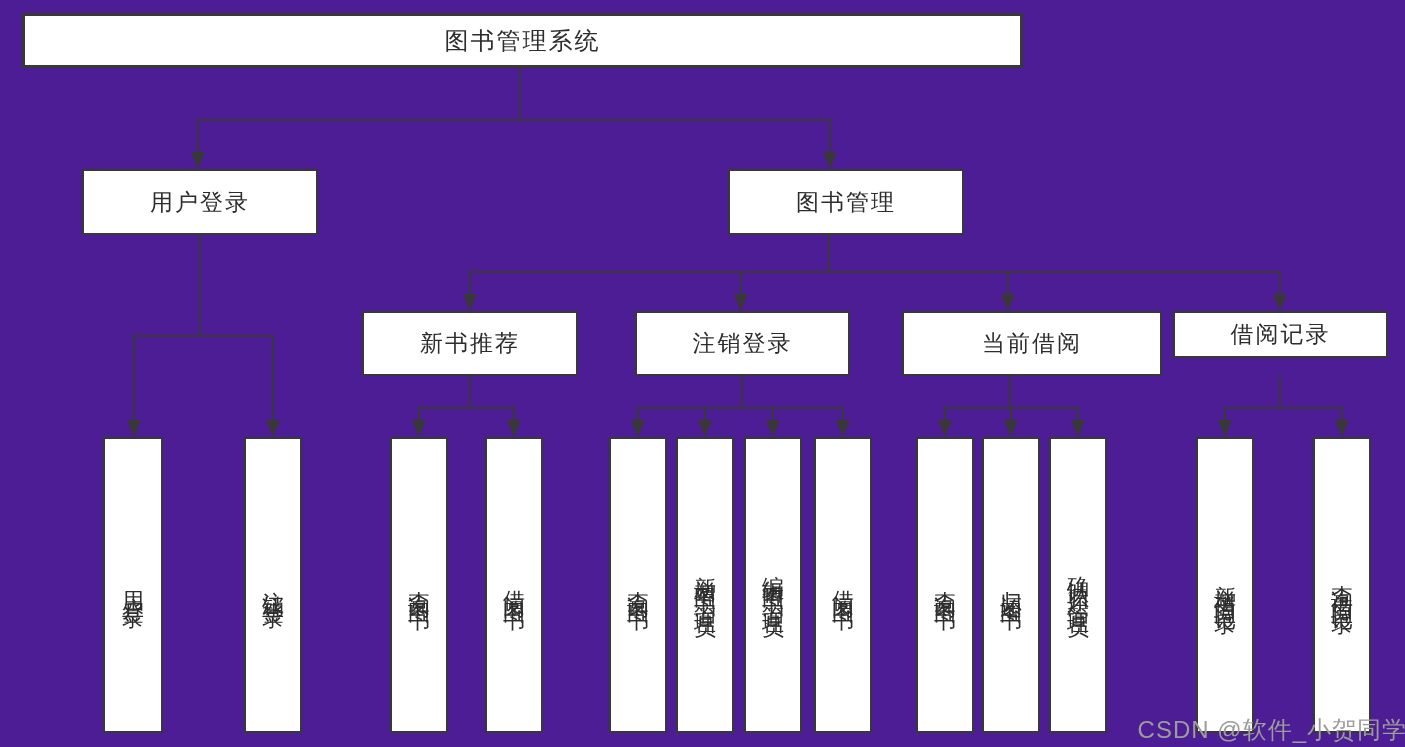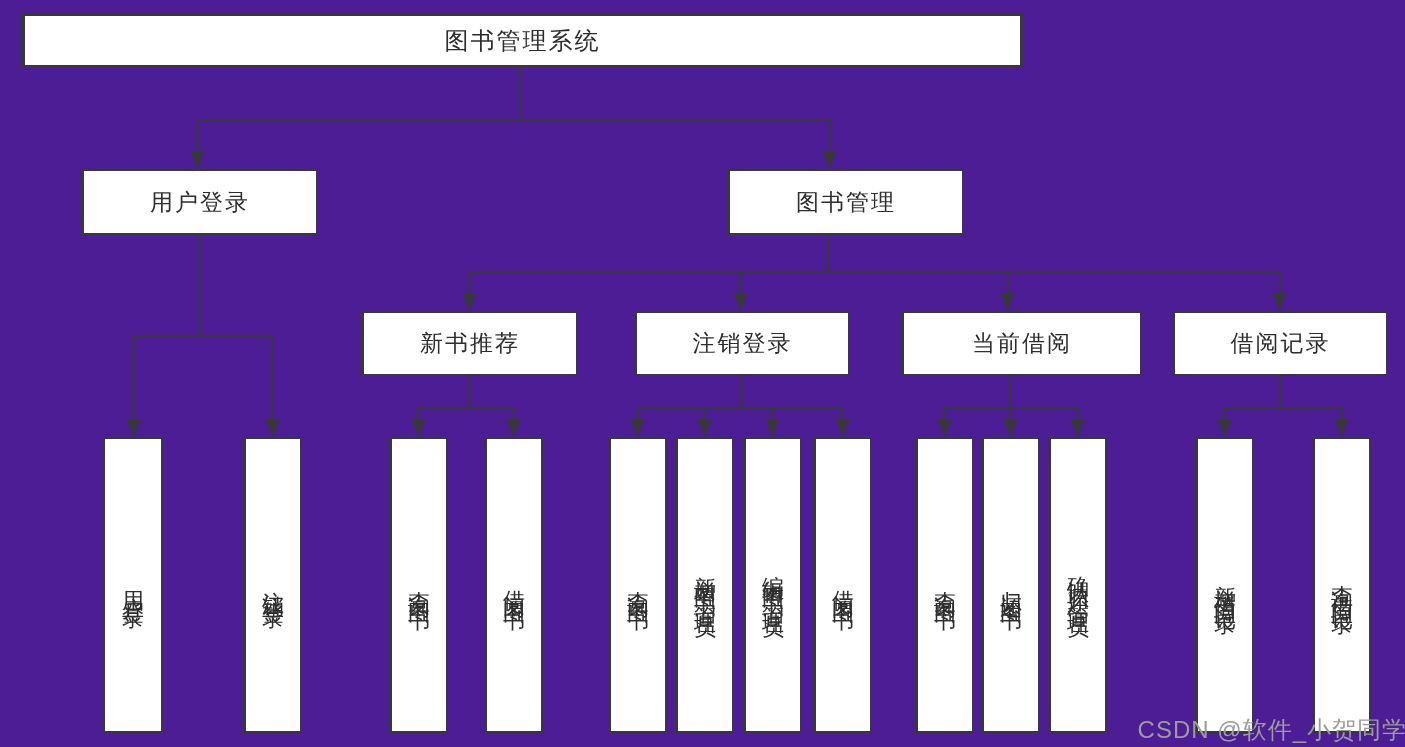--- a/index.html
+++ b/index.html
@@ -52,22 +52,22 @@
 
 <div id="stage">
 
   <div class="node root" style="left:22px;top:13px;width:1001px;height:55px;">图书管理系统</div>
 
   <div class="node lvl" style="left:82px;top:169px;width:236px;height:66px;">用户登录</div>
   <div class="node lvl" style="left:712px;top:169px;width:236px;height:66px;margin-left:16px;">图书管理</div>
 
   <div class="node lvl" style="left:362px;top:311px;width:216px;height:65px;">新书推荐</div>
   <div class="node lvl" style="left:635px;top:311px;width:215px;height:65px;">注销登录</div>
-  <div class="node lvl" style="left:902px;top:311px;width:240px;height:65px;">当前借阅</div>
-  <div class="node lvl" style="left:1173px;top:311px;width:215px;height:65px;">借阅记录</div>
+  <div class="node lvl" style="left:902px;top:311px;width:260px;height:65px;">当前借阅</div>
+  <div class="node lvl" style="left:1173px;top:311px;width:215px;height:47px;">借阅记录</div>
 
   <div class="node leaf" style="left:103px;top:437px;width:60px;height:296px;">用户登录</div>
   <div class="node leaf" style="left:244px;top:437px;width:58px;height:296px;">注销登录</div>
 
   <div class="node leaf" style="left:390px;top:437px;width:58px;height:296px;">查询图书</div>
   <div class="node leaf" style="left:485px;top:437px;width:58px;height:296px;">借阅图书</div>
 
   <div class="node leaf" style="left:609px;top:437px;width:58px;height:296px;">查询图书</div>
   <div class="node leaf" style="left:676px;top:437px;width:58px;height:296px;">新增图书（管理员）</div>
   <div class="node leaf" style="left:744px;top:437px;width:58px;height:296px;">编辑图书（管理员）</div>

